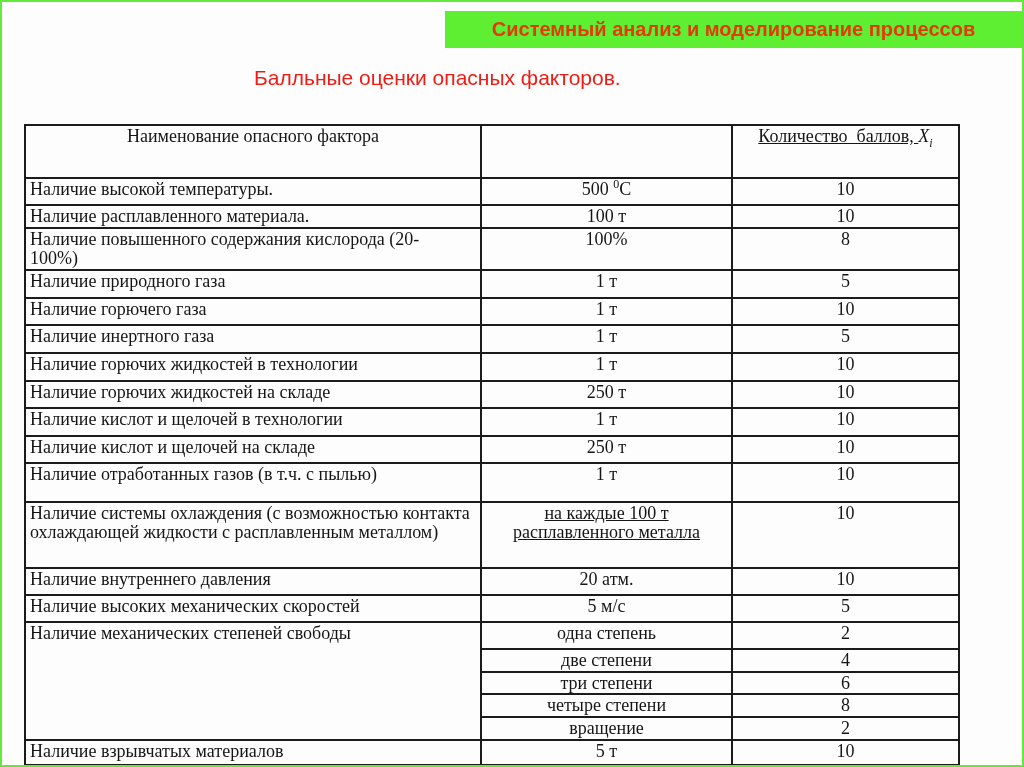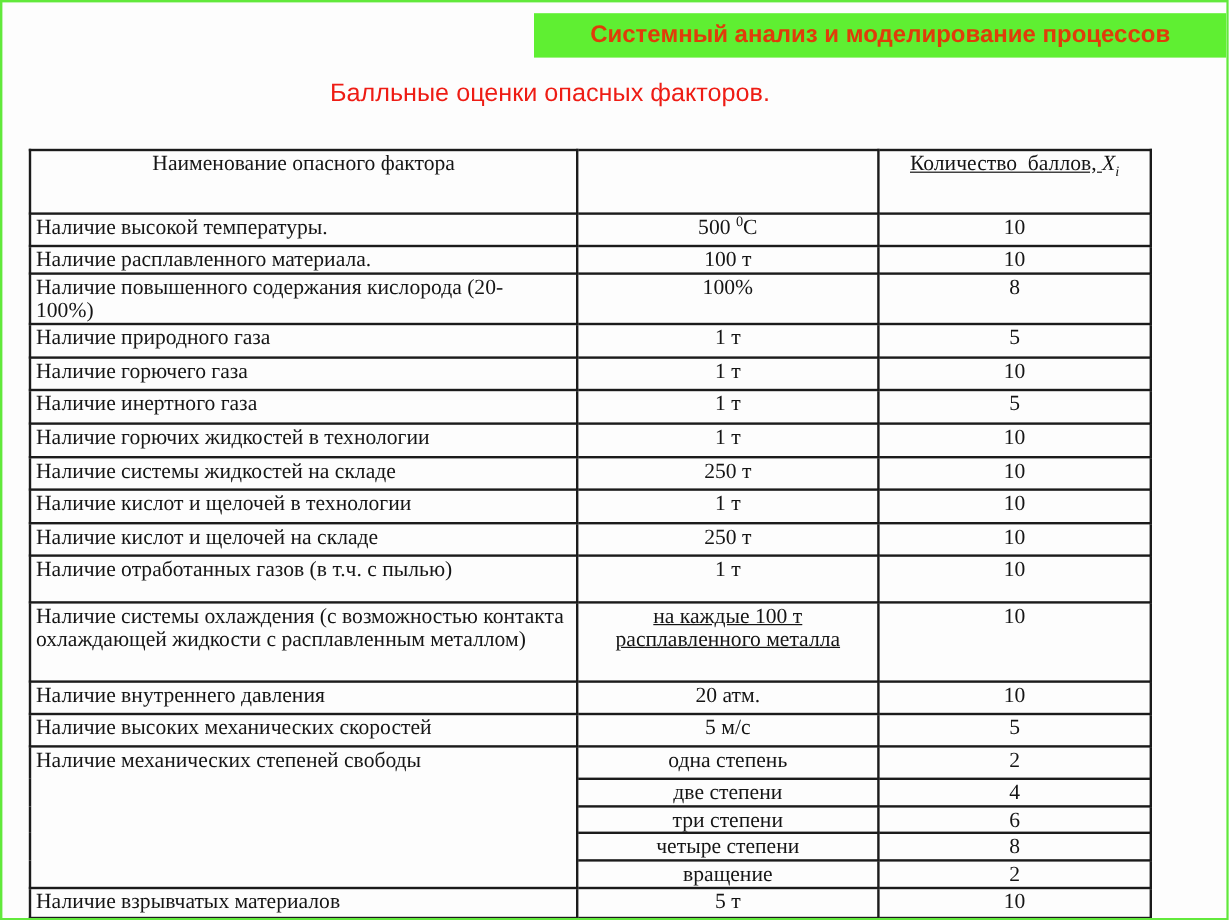--- a/index.html
+++ b/index.html
@@ -14,21 +14,21 @@
   }
   .banner{
     position:absolute;top:9px;left:443px;right:0;height:37px;
     background:#5fef32;
     color:#e03c0a;
     font-family:"Liberation Sans","DejaVu Sans",sans-serif;
     font-weight:bold;font-size:20px;line-height:37px;
     text-align:center;
   }
   .slide-title{
-    position:absolute;top:62px;left:273px;
+    position:absolute;top:62px;left:252px;
     color:#ee1c14;
     font-family:"Liberation Sans","DejaVu Sans",sans-serif;
     font-size:21px;line-height:28px;
   }
   table.hazards{
     position:absolute;left:22px;top:122px;
     width:934px;
     border-collapse:collapse;
     table-layout:fixed;
     font-size:18px;line-height:1.05;
@@ -114,21 +114,21 @@
       <td class="c3"><span>5</span></td>
     </tr>
 
     <tr style="height:28px">
       <td class="c1"><span>Наличие горючих жидкостей в технологии</span></td>
       <td class="c2"><span>1 т</span></td>
       <td class="c3"><span>10</span></td>
     </tr>
 
     <tr style="height:27px">
-      <td class="c1"><span>Наличие системы жидкостей на складе</span></td>
+      <td class="c1"><span>Наличие горючих жидкостей на складе</span></td>
       <td class="c2"><span>250 т</span></td>
       <td class="c3"><span>10</span></td>
     </tr>
 
     <tr style="height:28px">
       <td class="c1"><span>Наличие кислот и щелочей в технологии</span></td>
       <td class="c2"><span>1 т</span></td>
       <td class="c3"><span>10</span></td>
     </tr>
 

